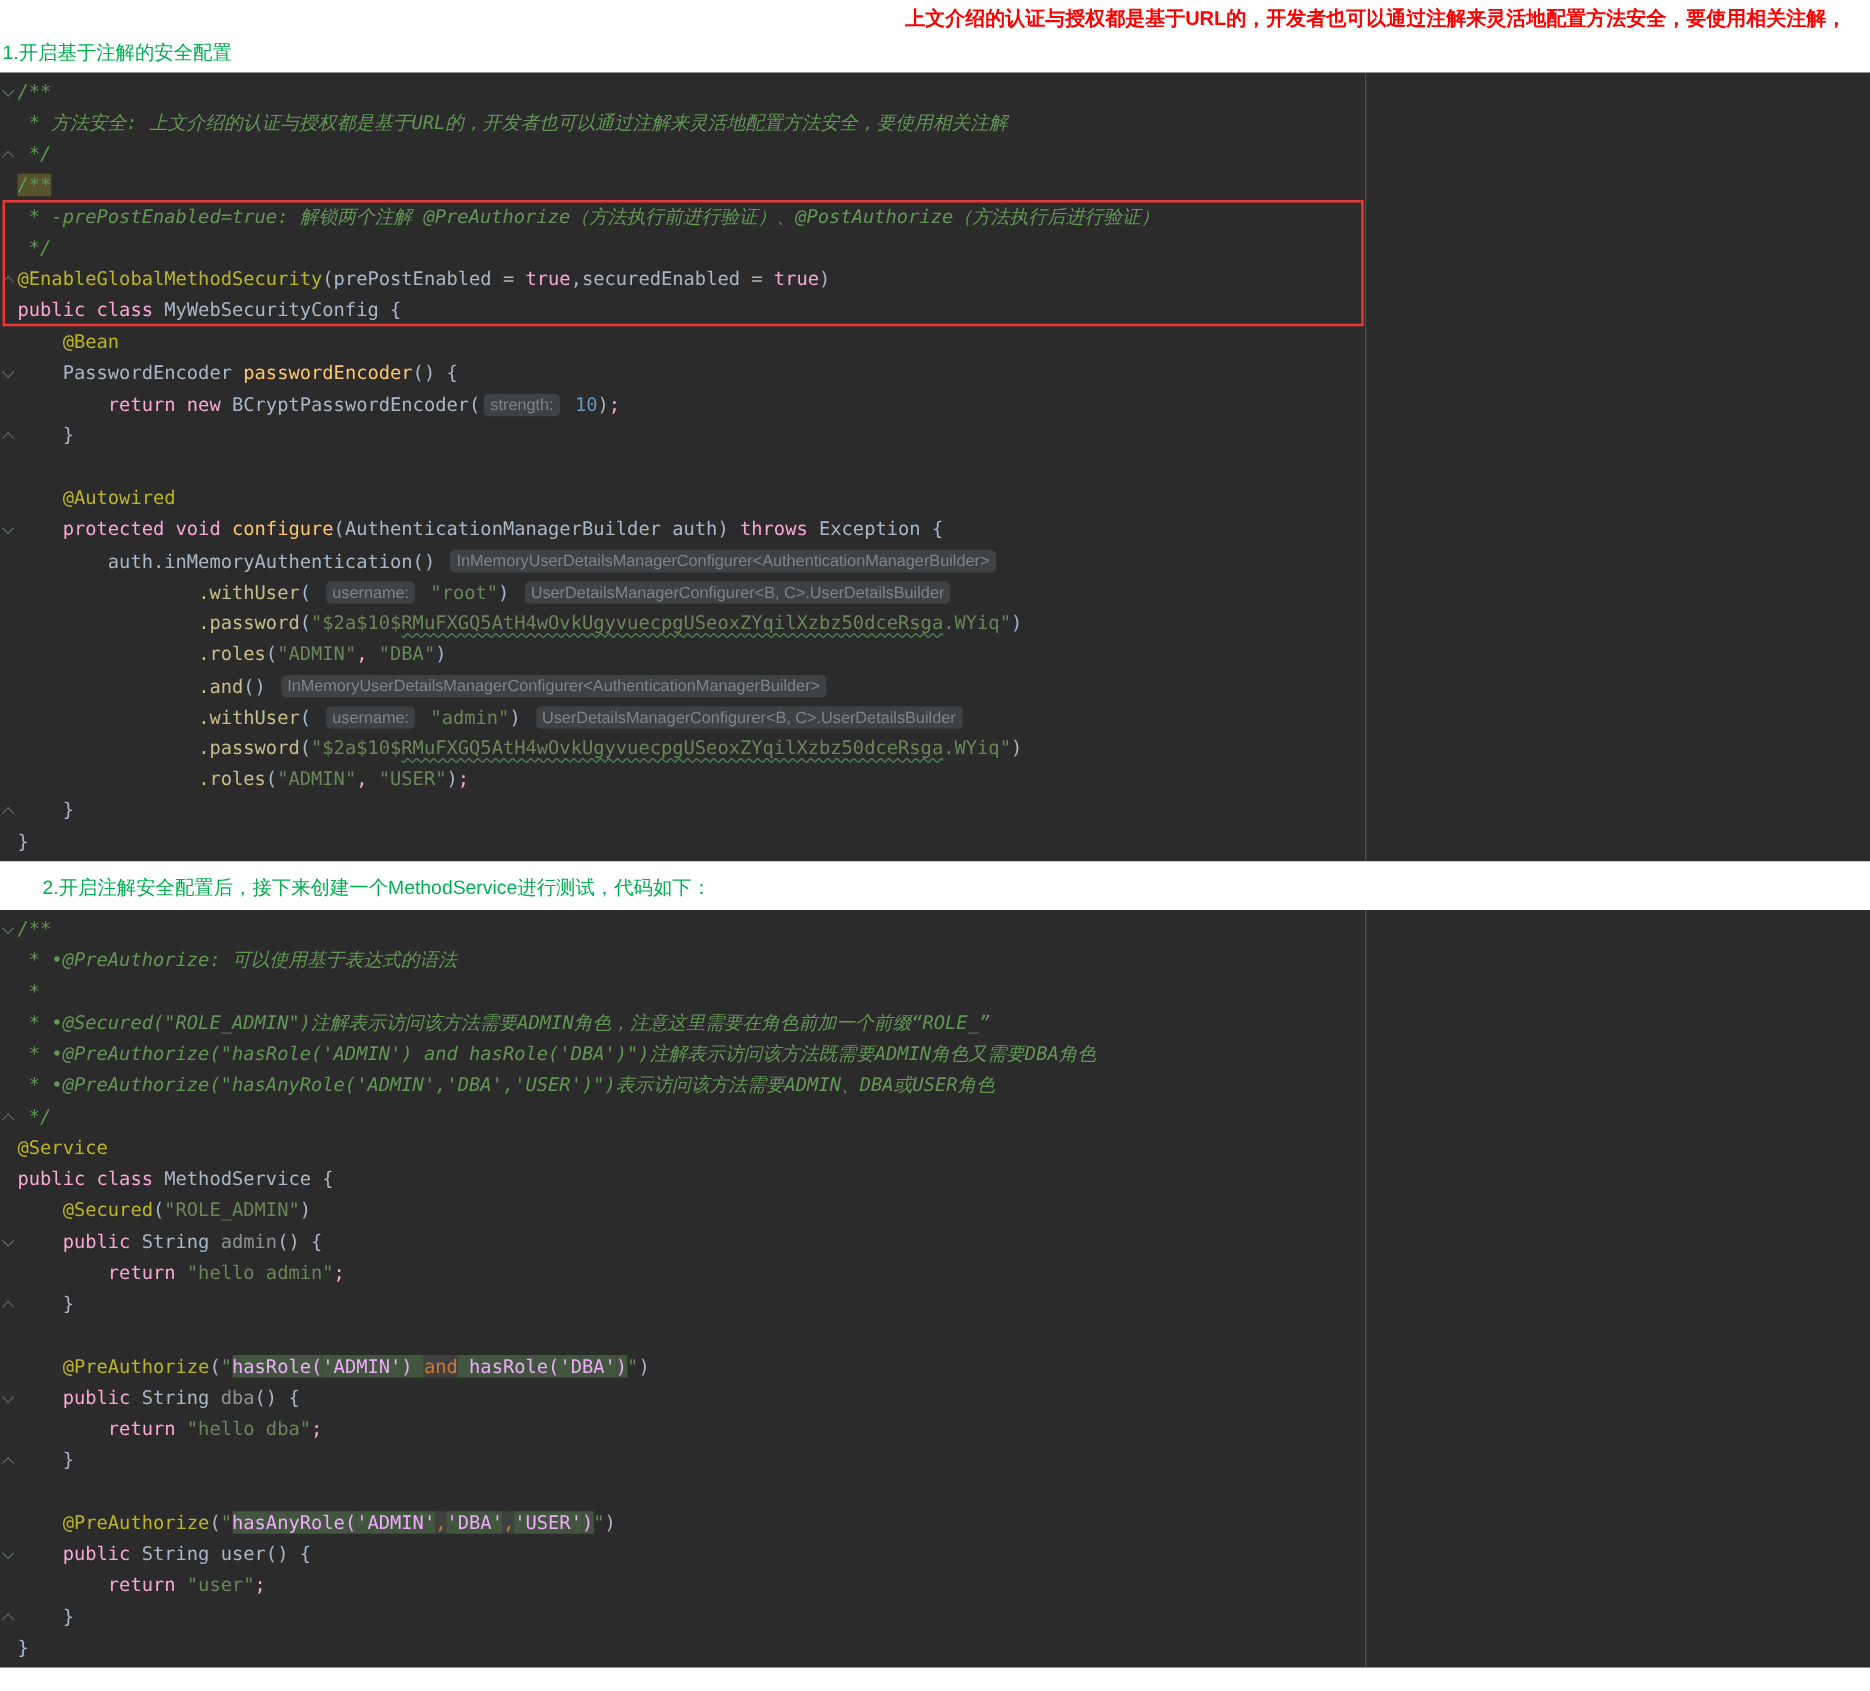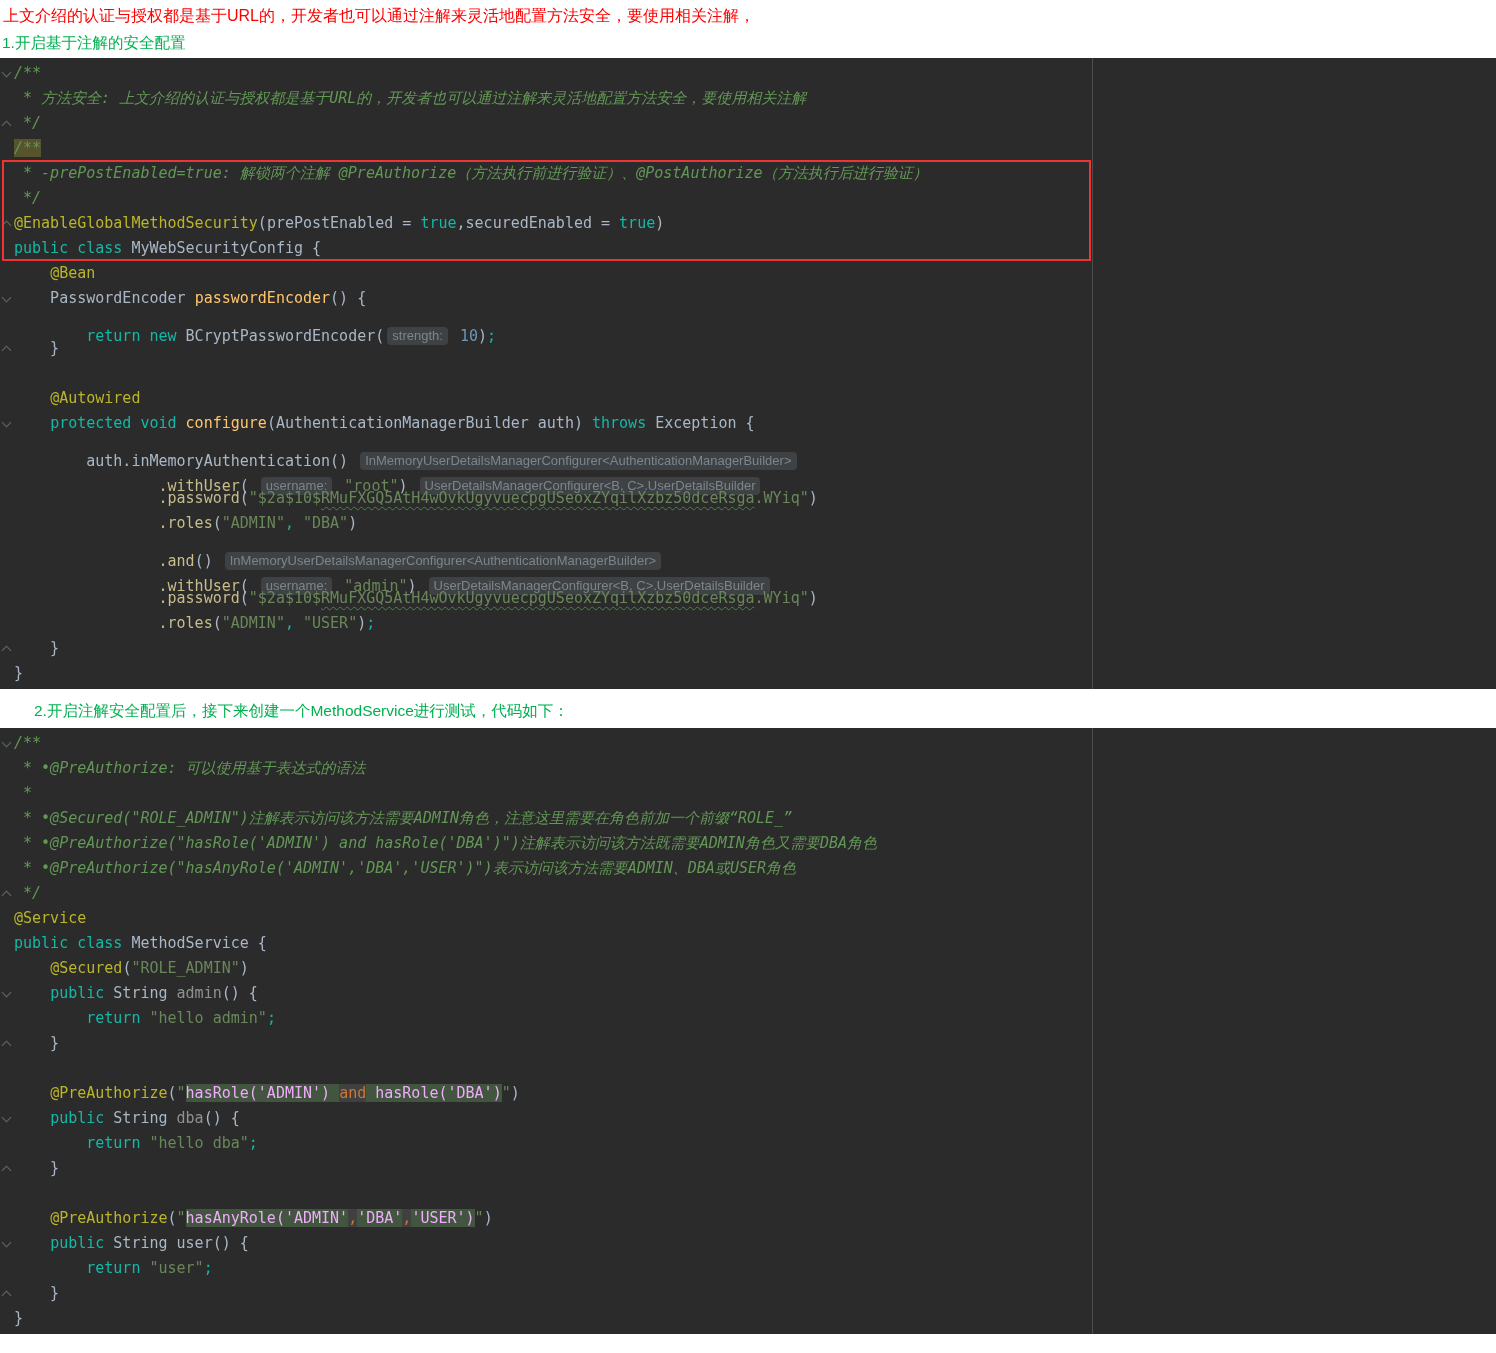--- a/index.html
+++ b/index.html
@@ -1,22 +1,22 @@
 <!DOCTYPE html>
 <html><head>
 <meta charset="utf-8">
 <style>
   html,body{margin:0;padding:0;}
   body{
     width:1496px;height:1353px;overflow:hidden;background:#ffffff;
     font-family:"Liberation Sans",sans-serif;
   }
   .intro{
-    margin:0;padding:7px 9px 0 3px;line-height:17px;
-    font-size:16px;font-weight:normal;color:#fe0000;
+    margin:0;padding:7px 19px 0 3px;line-height:17px;
+    font-size:16px;font-weight:bold;color:#fe0000;text-align:right;
   }
   .hgreen{
     margin:0;padding:10px 2px 7px 2px;line-height:17px;
     font-size:15.5px;font-weight:normal;color:#00b050;
   }
   .hgreen.second{padding:13px 2px 9px 2px;margin-left:32px;}
   .code-block{
     position:relative;background:#2b2b2b;padding:3px 0;overflow:hidden;
   }
   .margin-line{
@@ -31,33 +31,33 @@
     white-space:pre;font-family:"DejaVu Sans Mono",monospace;font-size:15px;color:#a9b7c6;
     z-index:2;
   }
   .fold{
     position:absolute;left:3px;width:6px;height:6px;
     border-left:1.5px solid #5f686b;border-bottom:1.5px solid #5f686b;cursor:pointer;
   }
   .fold-d{top:8px;transform:rotate(-45deg);}
   .fold-u{top:11px;transform:rotate(135deg);}
   .sg-p{color:#a9b7c6;}
-  .sg-k{color:#14b8a6;}
+  .sg-k{color:#f9a8d4;}
   .sg-a{color:#bbb529;}
   .sg-c{color:#629755;font-style:italic;}
   .sg-ch{color:#629755;font-style:italic;background:#56532d;}
   .sg-s{color:#6a8759;}
   .sg-sw{color:#6a8759;text-decoration:underline wavy #4e8052;text-decoration-thickness:1px;text-underline-offset:3px;}
   .sg-n{color:#6897bb;}
   .sg-d{color:#ffc66d;}
   .sg-g{color:#8e9294;}
   .sg-m{color:#c7be8b;}
   .sg-h{
     display:inline-block;background:#3e4244;color:#7e858a;border-radius:4px;
-    padding:0 5px;margin:16px 3px;font-family:"Liberation Sans",sans-serif;
+    padding:0 5px;margin:4px 3px;font-family:"Liberation Sans",sans-serif;
     font-size:13px;line-height:18px;vertical-align:1px;
   }
   .sg-ip{color:#f0abfc;background:#42553f;}
   .sg-is{color:#f0abfc;background:#42553f;}
   .sg-ik{color:#cc7832;background:#404040;}
 </style>
 </head>
 <body>
 
 <div>

